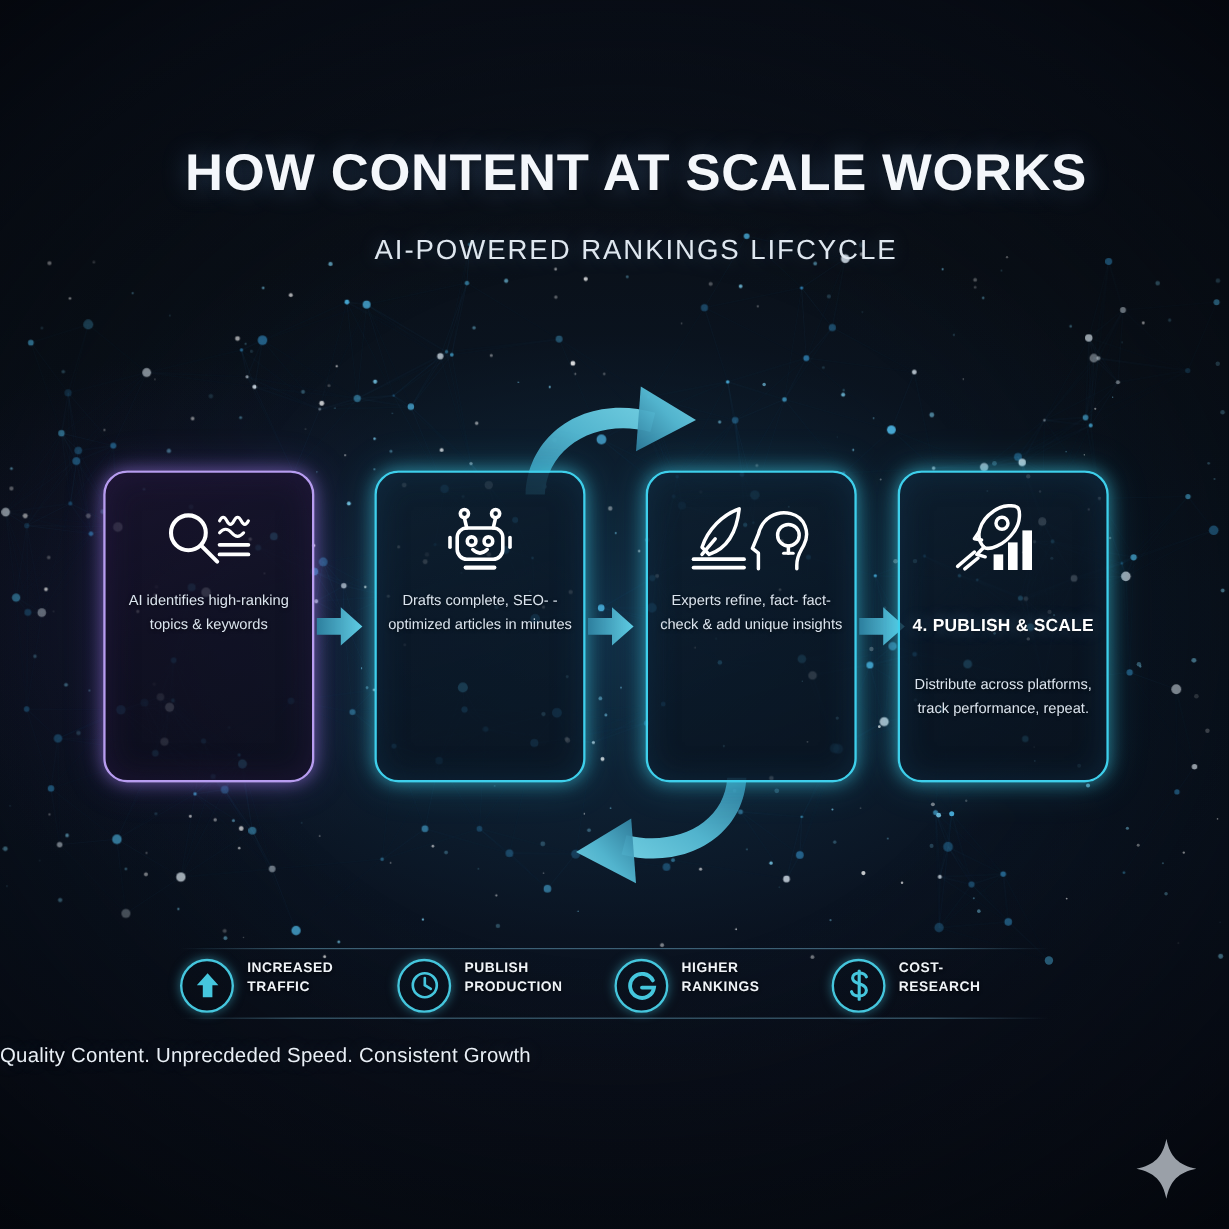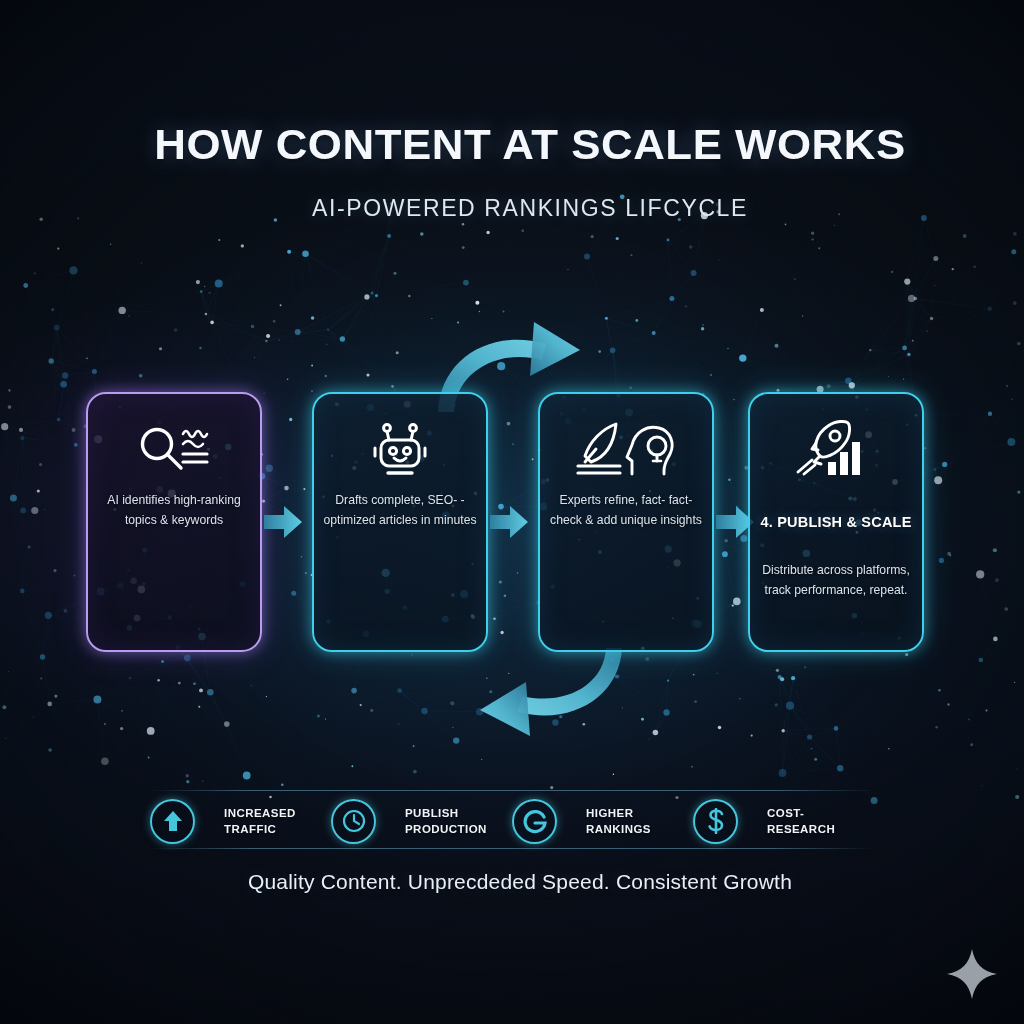--- a/index.html
+++ b/index.html
@@ -124,22 +124,21 @@
     left: 150px;
     width: 724px;
     height: 1px;
     background: linear-gradient(90deg, rgba(70,140,180,0) 0%, rgba(120,190,220,0.45) 14%, rgba(120,190,220,0.45) 86%, rgba(70,140,180,0) 100%);
   }
   .bene-rule.top { top: 790px; }
   .bene-rule.bottom { top: 848px; }
   .benefit {
     flex: 1;
     display: flex;
-    align-items: center;
-    gap: 29px;
+    gap: 11px;
   }
   .bene-circle {
     width: 41px; height: 41px;
     border-radius: 50%;
     border: 2.3px solid #45c6dd;
     box-shadow: 0 0 9px rgba(69,198,221,0.5);
     display: flex; align-items: center; justify-content: center;
     flex: 0 0 auto;
   }
   .bene-label {
@@ -148,24 +147,23 @@
     line-height: 1.42;
     letter-spacing: 0.45px;
     color: #f0f4f8;
     text-shadow: 0 1px 3px rgba(0,0,0,0.65);
     white-space: pre-line;
   }
 
   
   .footer {
     position: absolute;
-    left: 16px; right: 0;
+    left: 0; right: 0;
     top: 870px;
-    text-align: center;
-    font-size: 21px;
+    font-size: 17px;
     color: #e9eff6;
     letter-spacing: 0.2px;
     text-shadow: 0 0 14px rgba(130,180,230,0.22), 0 1px 3px rgba(0,0,0,0.6);
   }
 
   
   .sparkle { position: absolute; right: 24px; bottom: 22px; width: 56px; height: 56px; }
 </style>
 </head>
 <body>

